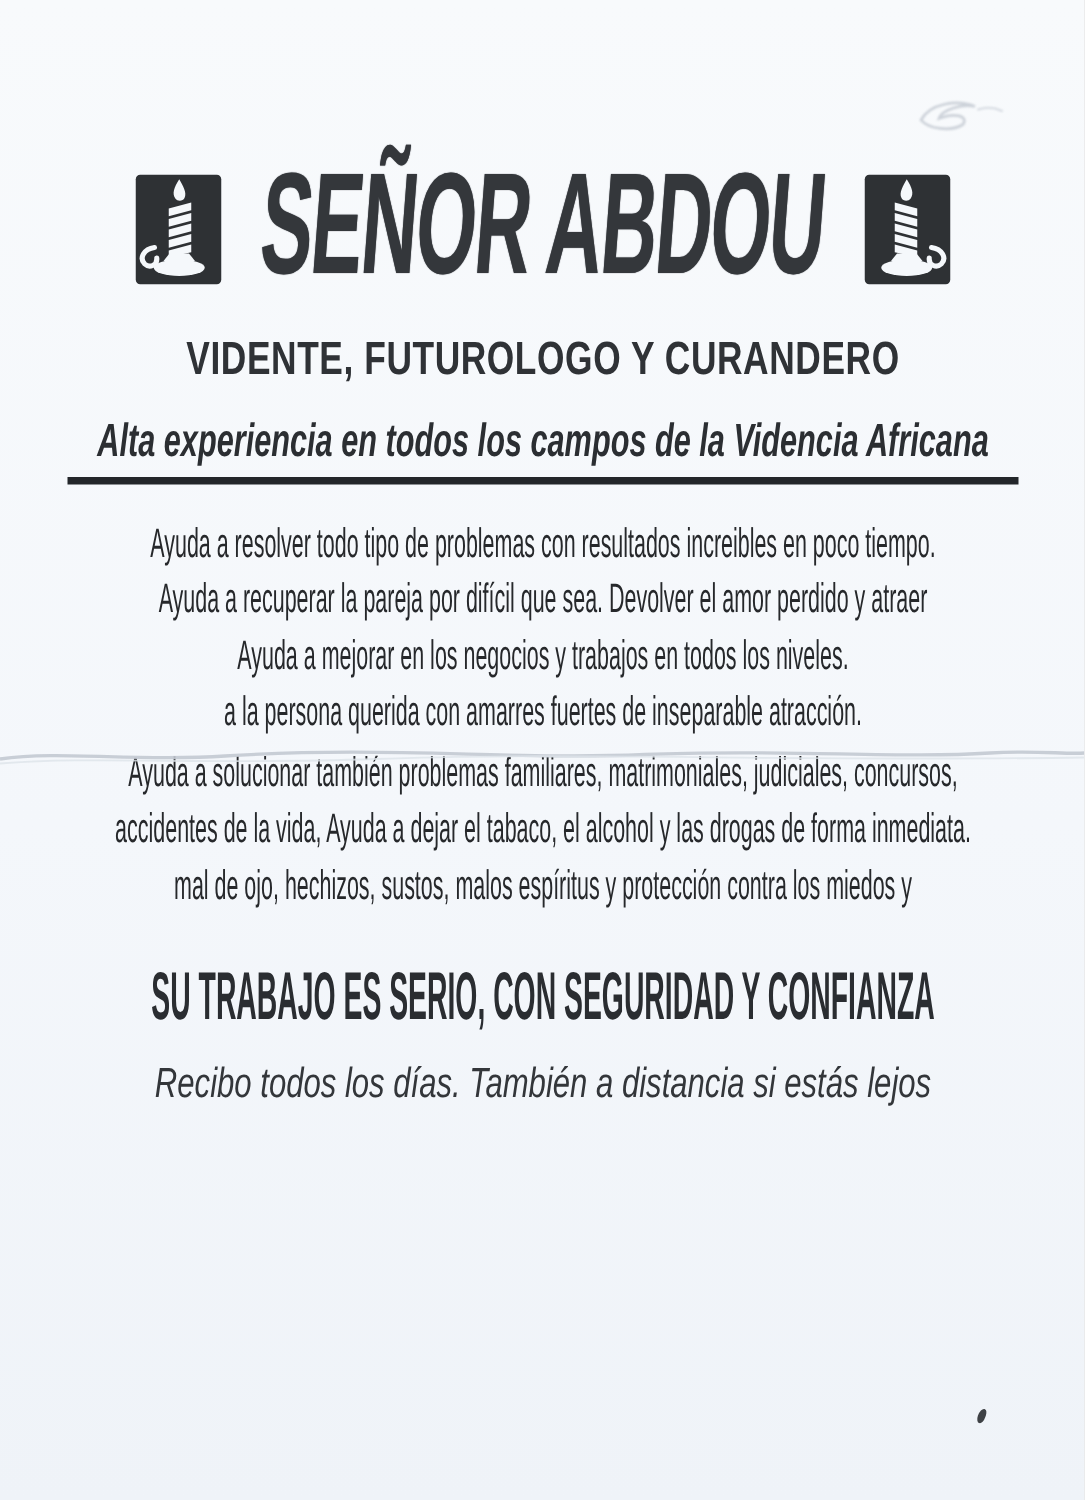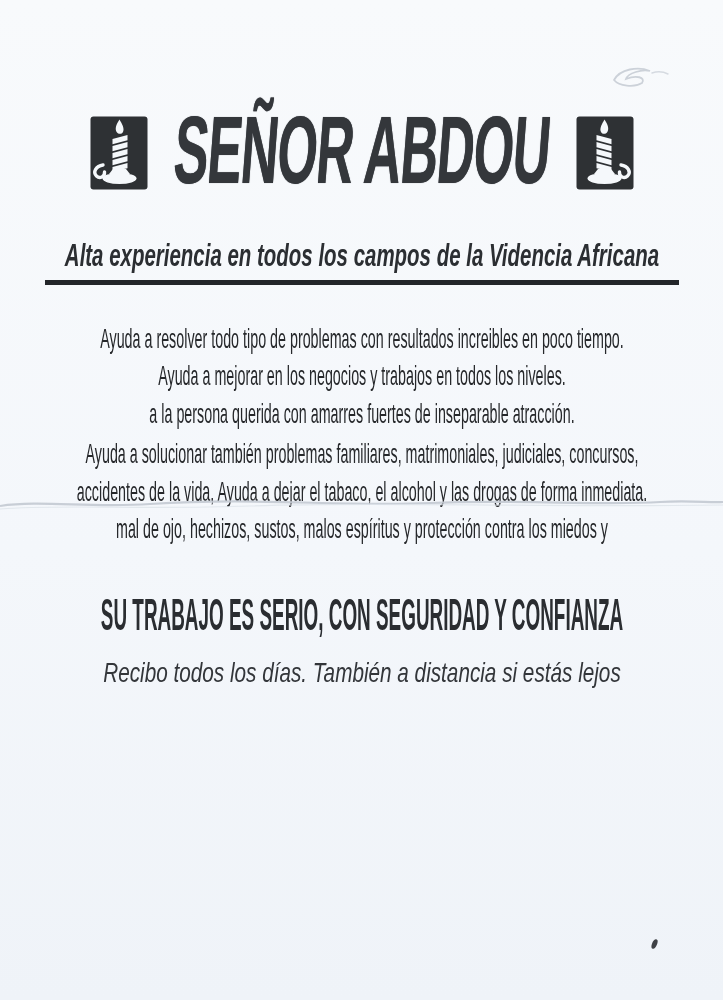--- a/index.html
+++ b/index.html
@@ -26,31 +26,31 @@
   .title-text {
     position:absolute; left:50%; top:50%; white-space:nowrap;
     font-weight:bold; font-size:96px; letter-spacing:-2px; color:#34373b;
     transform:translate(-50%,-53%) scaleX(0.54) skewX(-8deg);
     text-shadow:0 0 1px #41444a;
   }
 
   .subtitle { height:40px; margin-top:13px; --sx:0.76; }
   .subtitle > span { font-weight:bold; font-size:31px; letter-spacing:0.5px; color:#2f3236; }
 
-  .tagline-wrap { margin-top:32px;text-decoration:underline; }
+  .tagline-wrap { margin-top:17px;text-decoration:underline; }
   .tagline { height:36px; --sx:0.66; }
   .tagline > span { font-weight:bold; font-style:italic; font-size:31px; color:#2b2e32; }
   .tagline-underline { width:634px; height:5px; background:#23262a; margin:6px auto 0; }
 
-  .para { margin-top:35px; }
+  .para { margin-top:20px; }
   .para.p2 { margin-top:3px; }
   .body-line { height:37.5px; --sx:0.52; }
   .body-line > span { font-size:27.5px; color:#26282b; }
 
-  .assurance { height:46px; margin-top:44px; --sx:0.42; }
+  .assurance { height:46px; margin-top:32px; --sx:0.42; }
   .assurance > span { font-weight:bold; font-size:45px; color:#2a2d31; }
 
   .phones { height:108px; margin-top:44px; --sx:0.45; }
   .phones > span { font-weight:bold; font-size:104px; letter-spacing:-1px; color:#292b2e; }
   .dash { display:inline-block; margin:0 28px; position:relative; top:-10px; }
 
   .footer-note { height:36px; margin-top:17px;font-style:italic; --sx:0.74; }
   .footer-note > span { font-size:28px; color:#33363a; }
 
   
@@ -97,31 +97,37 @@
           <polygon points="22.5,44 37.5,40 37.5,45.2 22.5,49.2"></polygon>
           <polygon points="22.5,51 37.5,47 37.5,52.2 22.5,55.5"></polygon>
           <polygon points="23,53 36,53 40,58 19,58"></polygon>
           <ellipse cx="29.5" cy="62.5" rx="17" ry="5.5"></ellipse>
         </g>
         <path d="M13,49 C6,50 2.5,56 6.5,60 C9.5,62.8 15,61.2 14.5,56" fill="none" stroke="#f5f8fb" stroke-width="3.4" stroke-linecap="round"></path>
       </svg>
     </div>
   </div>
 
+  <div class="fit subtitle">
+    <span>VIDENTE, FUTUROLOGO Y CURANDERO</span>
+  </div>
 
   <div class="tagline-wrap">
     <div class="fit tagline">
       <span>Alta experiencia en todos los campos de la Videncia Africana</span>
     </div>
     <div class="tagline-underline"></div>
   </div>
 
   <div class="para">
     <div class="fit body-line">
         <span>Ayuda a resolver todo tipo de problemas con resultados increibles en poco tiempo.</span>
+      </div>
+    <div class="fit body-line">
+        <span>Ayuda a recuperar la pareja por difícil que sea. Devolver el amor perdido y atraer</span>
       </div>
     <div class="fit body-line">
         <span>Ayuda a mejorar en los negocios y trabajos en todos los niveles.</span>
       </div>
     <div class="fit body-line">
         <span>a la persona querida con amarres fuertes de inseparable atracción.</span>
       </div>
   </div>
 
   <div class="para p2">

